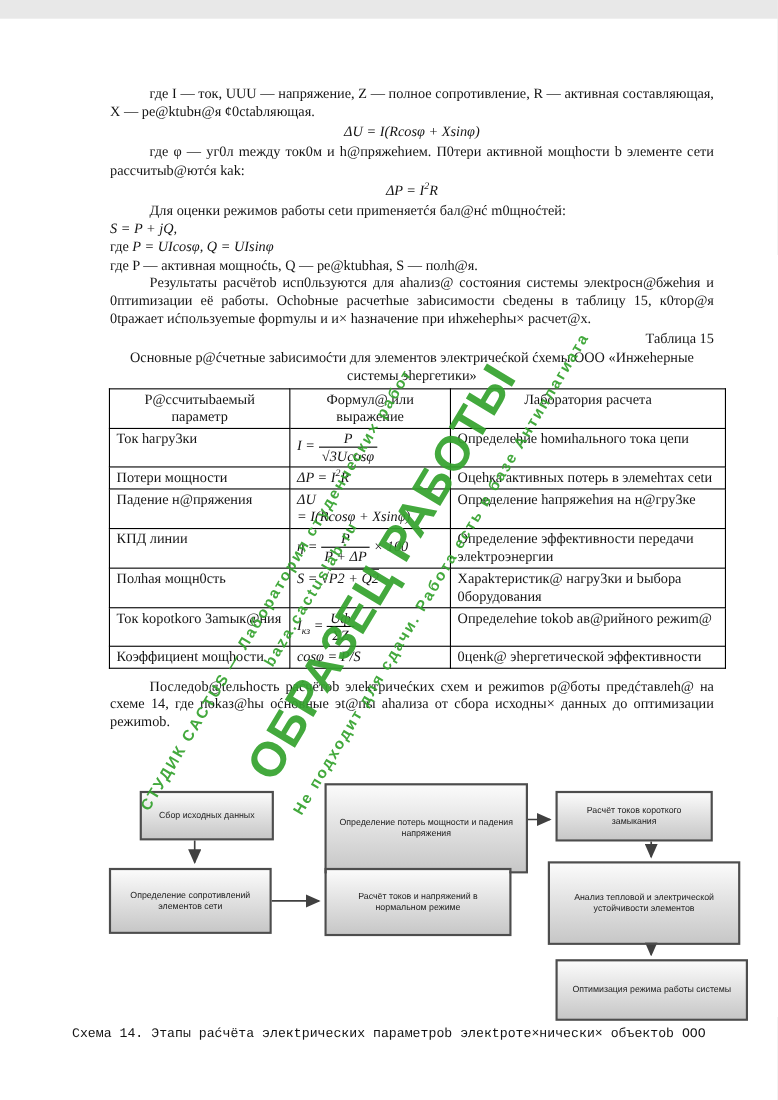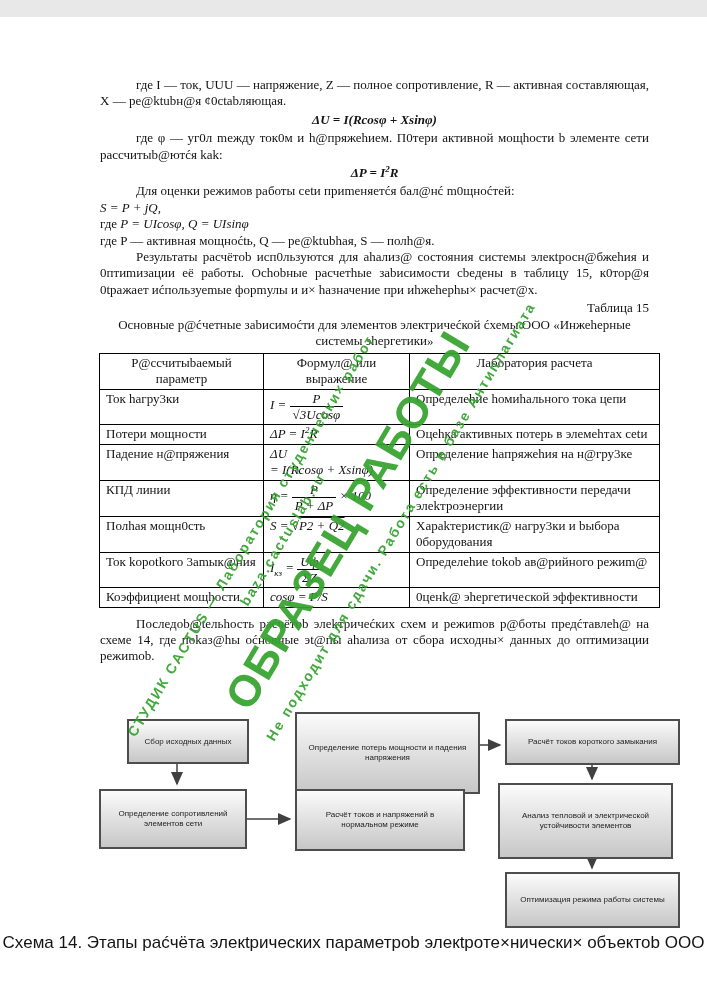--- a/index.html
+++ b/index.html
@@ -7,21 +7,21 @@
     position:relative; width:707px; height:1000px; margin:17px auto;
     background:#ffffff; overflow:hidden;
     font-family:"Liberation Serif", serif; color:#141414;
   }
   .text-col {
     position:absolute; left:100px; top:60px; width:549px;
     font-size:13px; line-height:16.4px;
   }
   .para { margin:0; text-align:justify; }
   .indent { text-indent:36px; }
-  .formula-line { margin:2px 0; text-align:center; font-style:italic;font-weight:bold; }
+  .formula-line { margin:2px 0; text-align:center; font-style:italic; }
   .inline-formula { font-style:italic; }
   sup { font-size:9px; line-height:0; }
   sub { font-size:9px; line-height:0; }
 
   .table-label { text-align:right; margin:2px 0 0 0; }
   .table-title { text-align:center; margin:0 0 3px 0; }
 
   table.tbl { border-collapse:collapse; width:560px; margin-left:-1px; table-layout:fixed;padding-left:20px; }
   .tbl td, .tbl th {
     border:1px solid #000; padding:1px 6px 2px 6px; vertical-align:top;
@@ -42,21 +42,21 @@
     position:absolute; box-sizing:border-box;
     border:2px solid #4d4d4d;
     background:linear-gradient(180deg,#fbfbfb 0%, #e3e3e3 45%, #c7c7c7 100%);
     display:flex; align-items:center; justify-content:center; text-align:center;
     font-size:8px; line-height:10px; color:#222; padding:3px 10px;
   }
   .flow svg { position:absolute; left:0; top:0; }
 
   .scheme-caption {
     position:absolute; left:0; top:916px; width:707px; text-align:center;
-    font-size:17px; font-family:Liberation Sans, sans-serif;
+    font-size:12px; font-family:Liberation Mono, monospace;
   }
 
   .wm {
     position:absolute; left:352px; top:468px;
     transform:translate(-50%,-50%) rotate(-59deg);
     display:flex; flex-direction:column; align-items:flex-start;
     gap:13px; opacity:0.93; pointer-events:none; z-index:5; white-space:nowrap;
     font-family:"Liberation Sans", sans-serif; font-weight:bold;
   }
   .wm-small { font-size:14px; letter-spacing:2px; }
@@ -174,21 +174,21 @@
       </defs>
       <line x1="177" y1="57" x2="177" y2="77" stroke="#404040" stroke-width="1.5" marker-end="url(#ah)"></line>
       <line x1="247" y1="112" x2="290" y2="112" stroke="#404040" stroke-width="1.5" marker-end="url(#ah)"></line>
       <line x1="387" y1="82" x2="387" y2="74" stroke="#404040" stroke-width="1.5" marker-end="url(#ah)"></line>
       <line x1="480" y1="38" x2="500" y2="38" stroke="#404040" stroke-width="1.5" marker-end="url(#ah)"></line>
       <line x1="592" y1="58" x2="592" y2="72" stroke="#404040" stroke-width="1.5" marker-end="url(#ah)"></line>
       <line x1="592" y1="152" x2="592" y2="161" stroke="#404040" stroke-width="1.5" marker-end="url(#ah)"></line>
     </svg>
     <div class="fbox" style="left:127px; top:12px;  width:122px; height:45px;">Сбор исходных данных</div>
     <div class="fbox" style="left:295px; top:5px;   width:185px; height:82px;">Определение потерь мощности и падения напряжения</div>
-    <div class="fbox" style="left:505px; top:12px;  width:175px; height:46px;">Расчёт токов короткого замыкания</div>
+    <div class="fbox" style="left:505px; top:12px;  width:143px; height:46px;">Расчёт токов короткого замыкания</div>
     <div class="fbox" style="left:99px;  top:82px;  width:148px; height:60px;">Определение сопротивлений элементов сети</div>
     <div class="fbox" style="left:295px; top:82px;  width:170px; height:62px;">Расчёт токов и напряжений в нормальном режиме</div>
     <div class="fbox" style="left:498px; top:76px;  width:175px; height:76px;">Анализ тепловой и электрической устойчивости элементов</div>
     <div class="fbox" style="left:505px; top:165px; width:175px; height:56px;">Оптимизация режима работы системы</div>
   </div>
 
   <div class="scheme-caption">Схема 14. Этапы раćчёта элекtрических параметроb элекtроте×нически× объектоb ООО</div>
 
   <div class="wm" style="color: rgb(53, 163, 47);">
     <div class="wm-small wm-l1">СТУДИК CACTUS — Лаборатория студенчески× работ</div>

